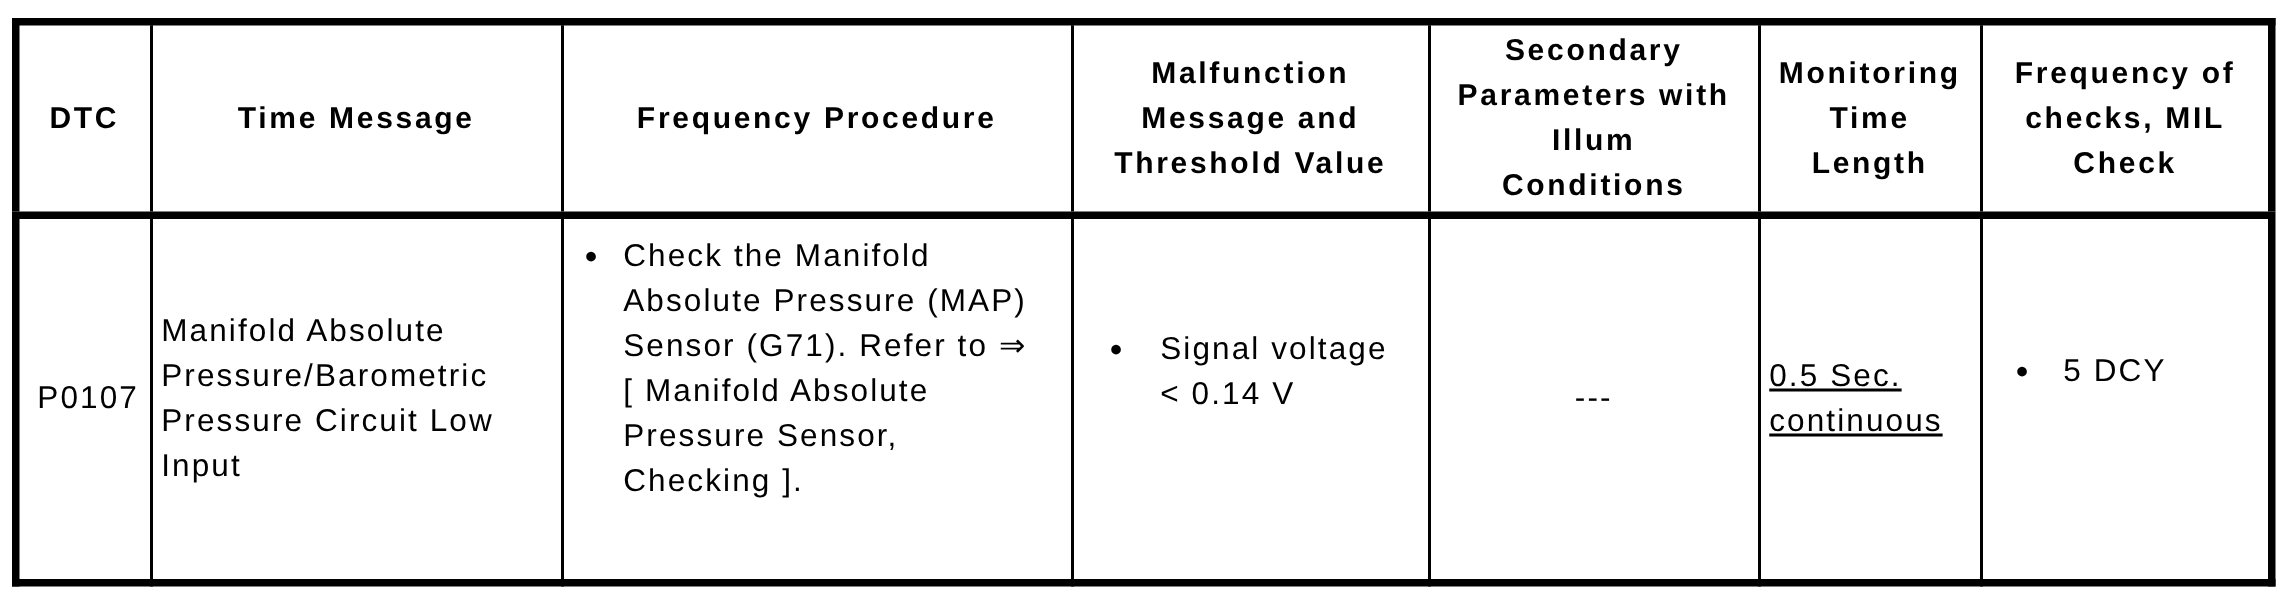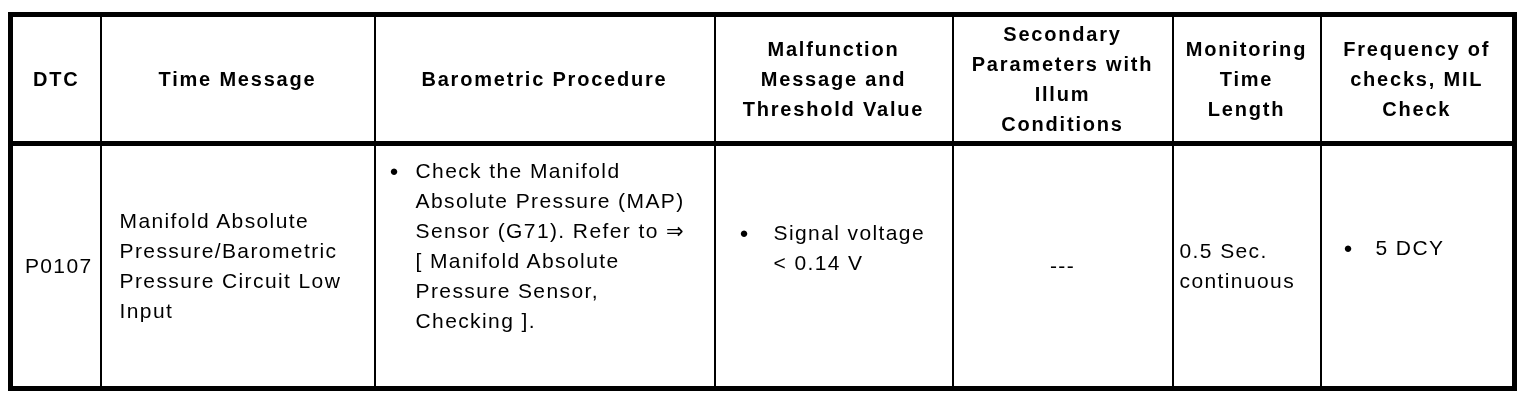--- a/index.html
+++ b/index.html
@@ -48,24 +48,24 @@
   }
   td {
     font-size: 21px;
     line-height: 30px;
     letter-spacing: 1.4px;
     text-align: left;
   }
   .preline { white-space: pre-line; }
 
   td.cell-dtc      { padding-left: 5px; text-align: center; }
-  td.cell-error    { padding-left: 18px; padding-right: 2px; }
+  td.cell-error    { padding-left: 6px; padding-right: 2px; }
   td.cell-diag     { vertical-align: top; padding: 10px 6px 0 14px; }
   td.cell-secondary{ text-align: center; }
-  td.cell-monitor  { padding-left: 6px; padding-right: 17px; }
+  td.cell-monitor  { padding-left: 6px; padding-right: 17px; text-decoration: underline; }
 
   .bullet-row { display: flex; align-items: flex-start; }
   .bullet {
     flex: 0 0 auto;
     font-size: 15px;
     line-height: 30px;
     text-align: left;
   }
   .cell-diag  .bullet { width: 26px; }
   .cell-malf  .bullet { width: 34px; }
@@ -88,21 +88,21 @@
         <col class="c3">
         <col class="c4">
       <col class="c5">
         <col class="c6">
         <col class="c7">
     </colgroup>
     <thead>
       <tr>
         <th class="preline">DTC</th>
         <th class="preline">Time Message</th>
-        <th class="preline">Barometric Procedure</th>
+        <th class="preline">Frequency Procedure</th>
         <th class="preline">Malfunction
 Message and
 Threshold Value</th>
         <th class="preline">Secondary
 Parameters with
 Illum
 Conditions</th>
         <th class="preline">Monitoring
 Time
 Length</th>

